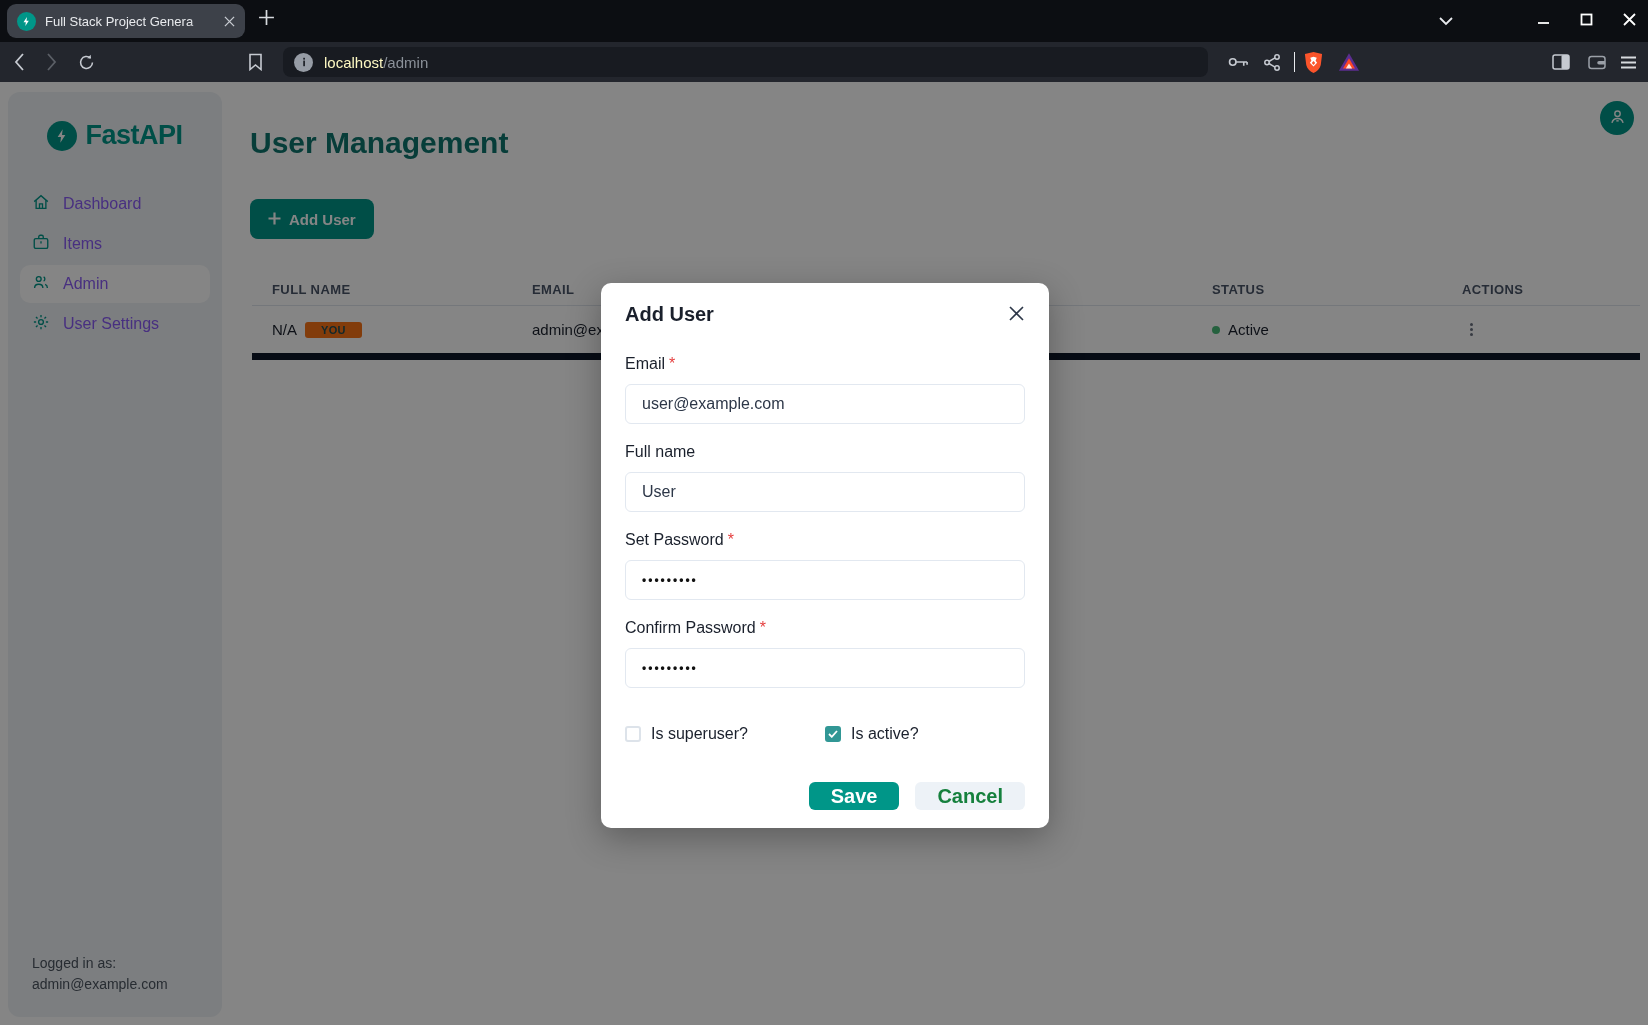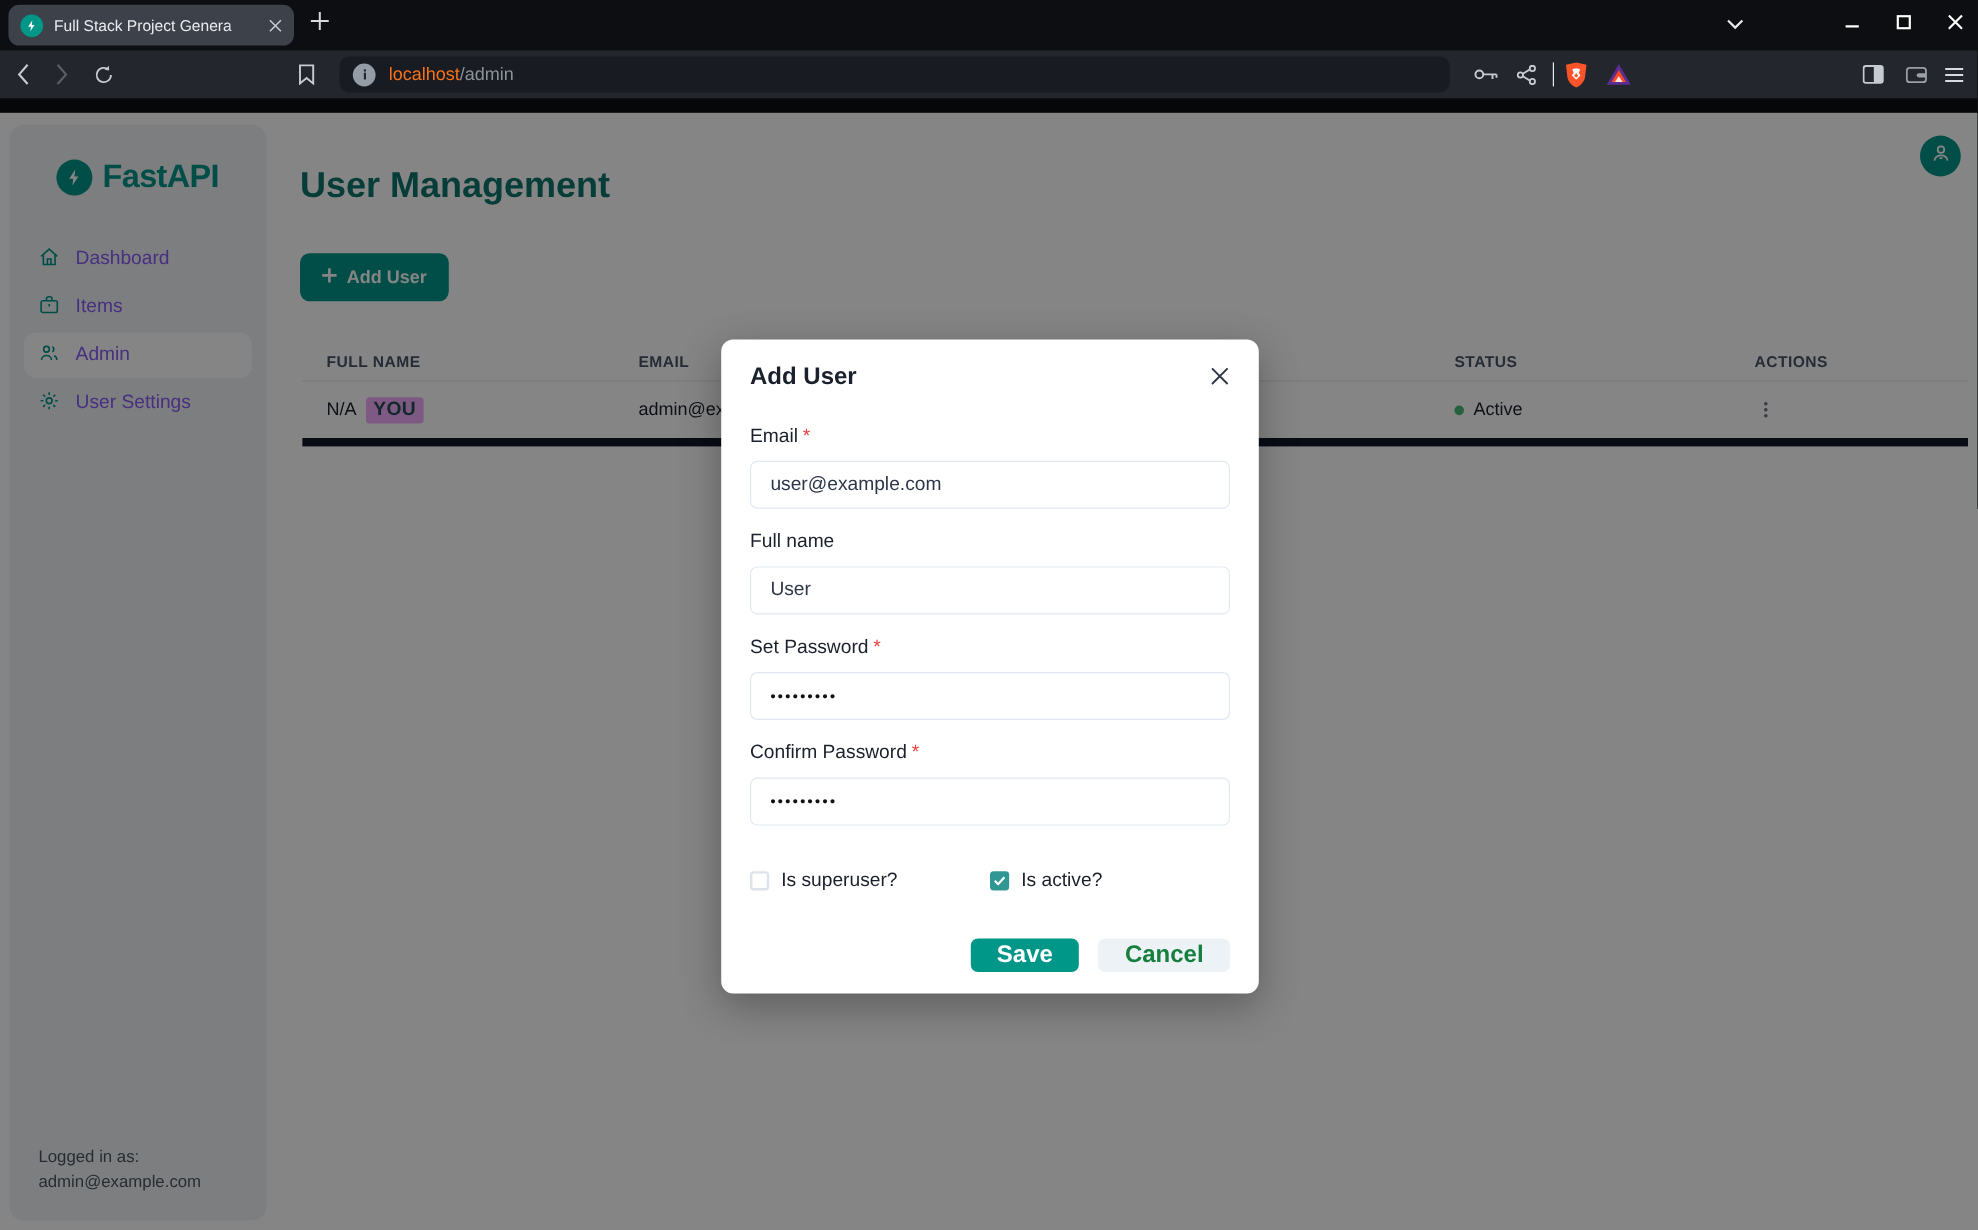--- a/index.html
+++ b/index.html
@@ -21,27 +21,27 @@
   .win-icons .spacer{width:24px;}
 
   
   .toolbar{position:absolute;top:42px;left:0;right:0;height:40px;background:#23262d;}
   .tool{position:absolute;top:0;height:40px;display:flex;align-items:center;}
   .urlbar{position:absolute;left:283px;top:5px;width:925px;height:30px;background:#181b21;
     border-radius:8px;display:flex;align-items:center;gap:11px;padding:0 11px;box-sizing:border-box;}
   .info-badge{width:19px;height:19px;border-radius:50%;background:#969ca5;display:flex;
     align-items:center;justify-content:center;flex:0 0 auto;}
   .url{font-size:15px;white-space:nowrap;}
-  .url .host{color:#f97316;}
+  .url .host{color:#fef9c3;}
   .url .path{color:#8b9199;}
   .divider{width:1px;height:20px;background:#e8eaee;}
   .rewards-wrap{position:relative;}
 
   
-  .page{position:absolute;top:82px;left:0;right:0;bottom:0;background:#ffffff;margin-top:12px;}
+  .page{position:absolute;top:82px;left:0;right:0;bottom:0;background:#ffffff;}
   .sidebar{position:absolute;left:8px;top:10px;bottom:8px;width:214px;background:#edf1f5;border-radius:12px;}
   .logo{display:flex;align-items:center;justify-content:center;gap:8px;padding-top:28px;}
   .logo-circle{width:30px;height:30px;border-radius:50%;background:#009688;display:flex;
     align-items:center;justify-content:center;}
   .logo-text{font-size:27px;font-weight:600;color:#009688;letter-spacing:-0.5px;}
   .nav{margin:34px 12px 0;}
   .nav-item{height:38px;margin-bottom:2px;border-radius:10px;display:flex;align-items:center;
     gap:13px;padding:0 12px;color:#8b5cf6;font-size:16px;cursor:pointer;}
   .nav-item.active{background:#ffffff;}
   .sidebar-footer{position:absolute;left:24px;bottom:22px;font-size:14px;color:#4c5560;line-height:21px;}
@@ -52,21 +52,21 @@
     align-items:center;gap:8px;cursor:pointer;font-family:inherit;}
   .avatar{position:absolute;right:14px;top:19px;width:34px;height:34px;border-radius:50%;
     background:#009688;display:flex;align-items:center;justify-content:center;cursor:pointer;}
 
   .table{position:absolute;left:252px;right:8px;top:191px;}
   .thead{display:flex;height:32px;align-items:center;border-bottom:1px solid #dfe5ec;}
   .th{font-size:13px;font-weight:700;color:#4a5568;letter-spacing:.4px;padding-left:20px;box-sizing:border-box;}
   .trow{display:flex;height:47px;align-items:center;border-bottom:7px solid #0f172a;}
   .td{font-size:15px;color:#1a202c;padding-left:20px;box-sizing:border-box;display:flex;align-items:center;gap:8px;}
   .c1{width:260px;} .c2{width:680px;} .c3{width:250px;} .c4{flex:1;}
-  .you-badge{background:#f0abfc;color:#234e52;font-size:16px;font-weight:700;padding:2px 6px;
+  .you-badge{background:#f97316;color:#234e52;font-size:11px;font-weight:700;padding:2px 16px;
     border-radius:3px;letter-spacing:.3px;}
   .status-dot{width:8px;height:8px;border-radius:50%;background:#48bb78;}
   .kebab{display:flex;flex-direction:column;gap:2px;cursor:pointer;padding:4px 8px;}
   .kebab i{width:3px;height:3px;border-radius:50%;background:#6b7280;display:block;}
 
   
   .overlay{position:absolute;top:82px;left:0;right:0;bottom:0;background:rgba(0,0,0,0.48);}
   .modal{position:absolute;left:601px;top:283px;width:448px;height:545px;background:#fff;
     border-radius:10px;box-shadow:0 10px 34px rgba(0,0,0,.3);padding:20px 24px;box-sizing:border-box;}
   .modal-title{font-size:20px;font-weight:700;color:#1a202c;margin-bottom:26px;}

